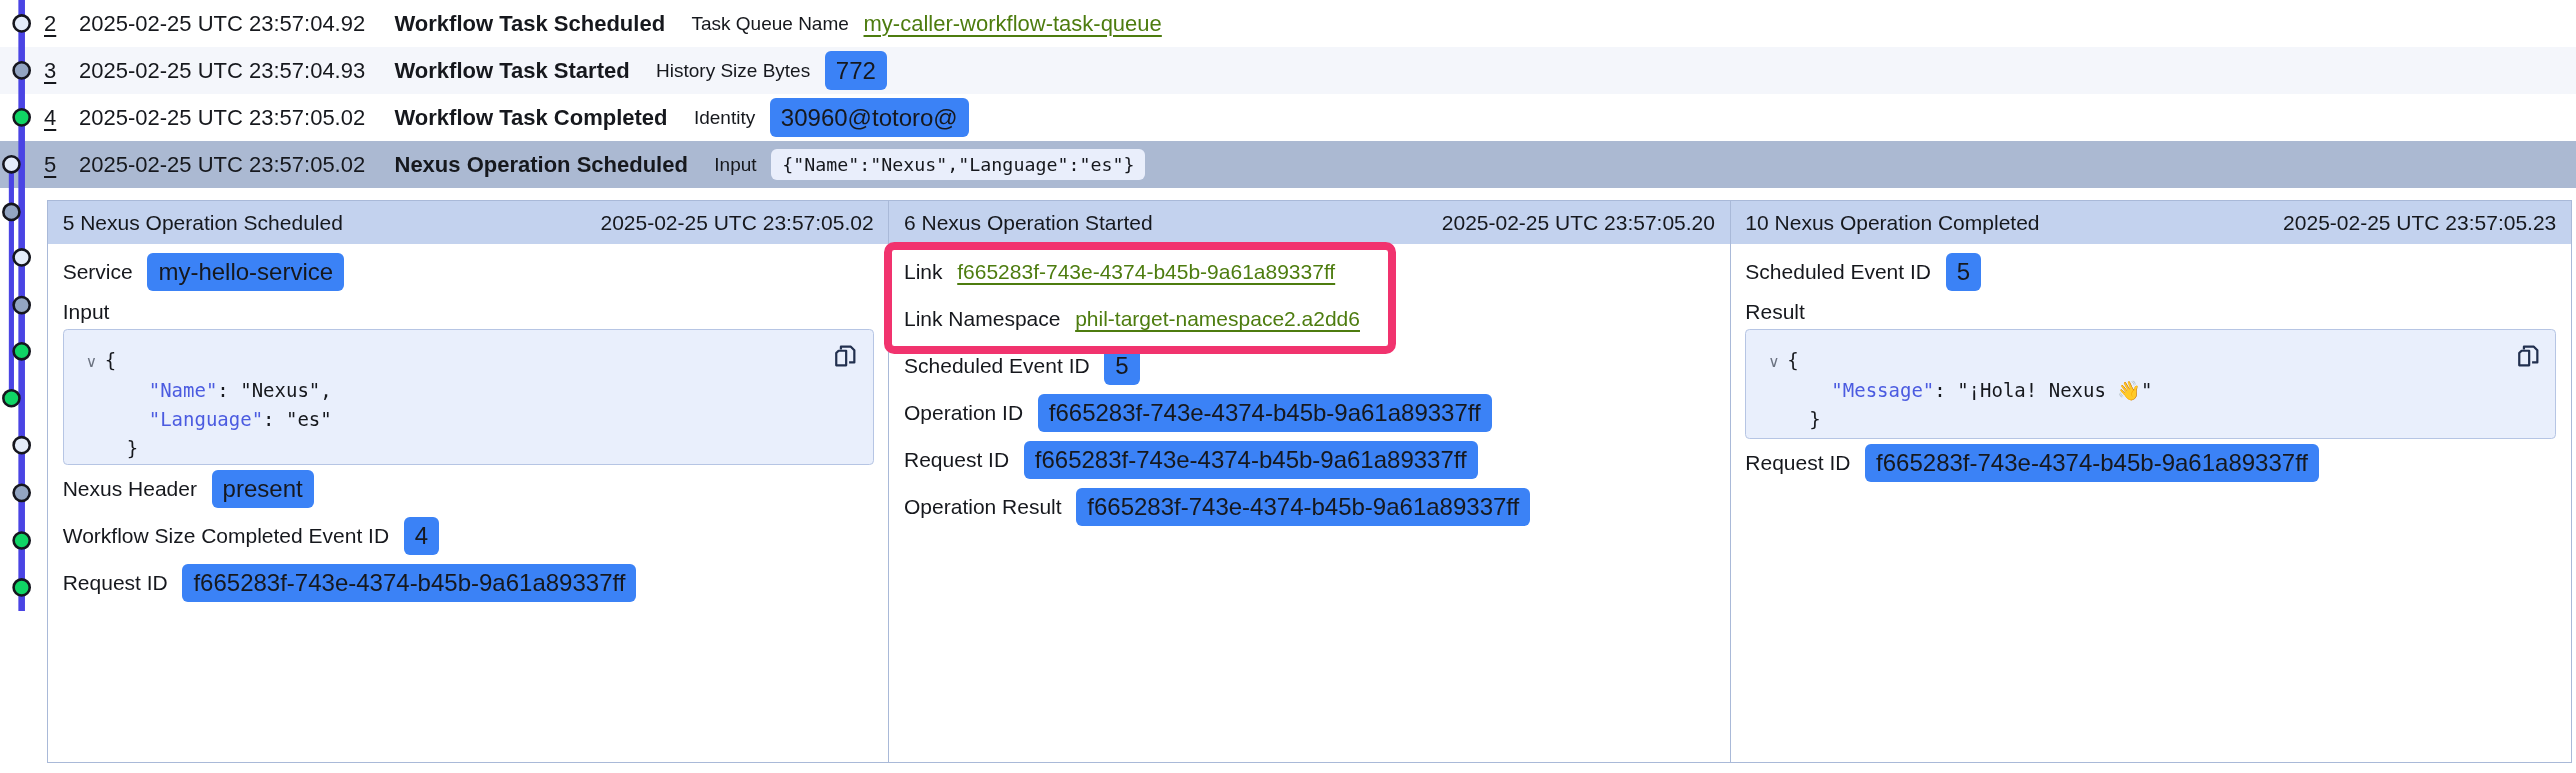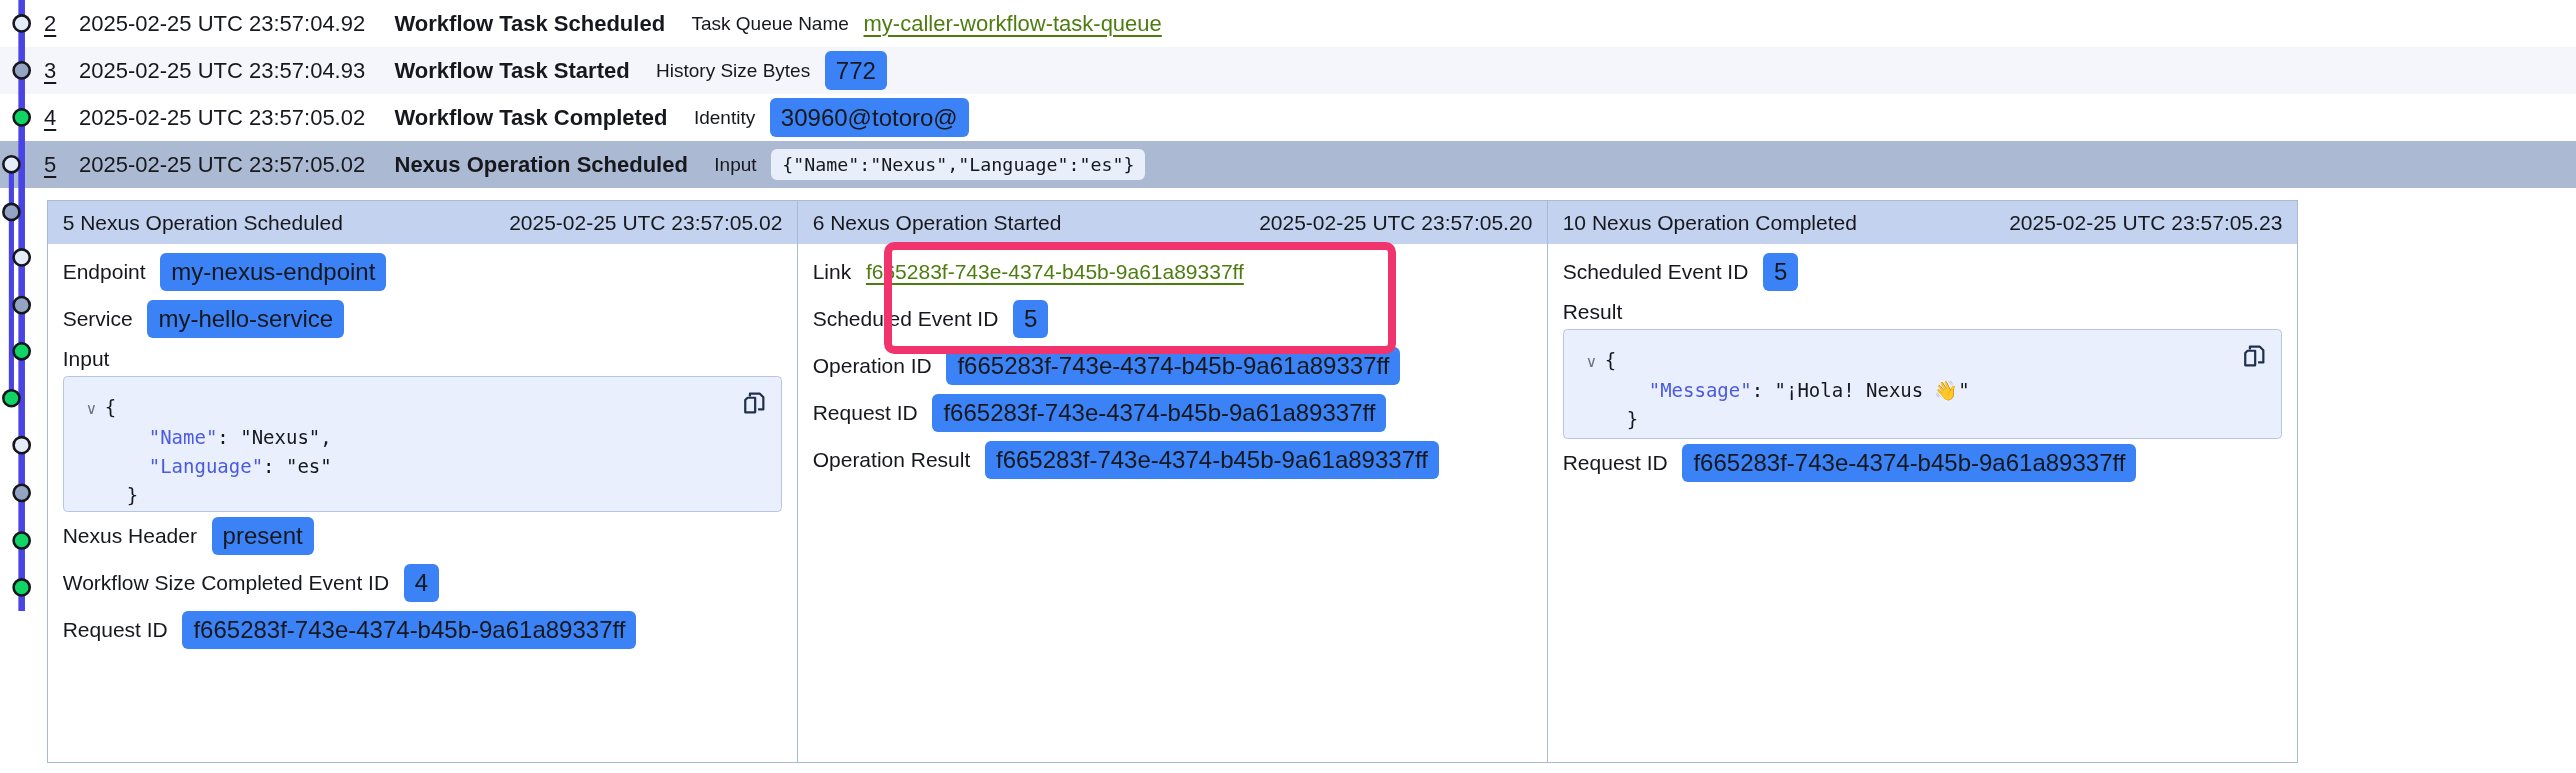--- a/index.html
+++ b/index.html
@@ -21,21 +21,21 @@
   .ev-value{margin-left:14.7px;white-space:nowrap;}
   .link{color:#4d7c0f;text-decoration:underline;text-underline-offset:4.4px;
         text-decoration-thickness:1.8px;cursor:pointer;}
   .ev-row .link{font-size:22px;}
   .badge{background:#3b82f6;border-radius:5.9px;padding:5.1px 11px;font-size:24px;white-space:nowrap;}
   .badge.on-dark{background:#e9eefb;}
   .mono{font-family:"DejaVu Sans Mono", monospace;font-size:18.3px;}
   
   .timeline{position:absolute;left:0;top:0;z-index:3;}
   
-  .panels{position:absolute;left:47px;top:200px;width:2251px;height:563px;
+  .panels{position:absolute;left:47px;top:200px;width:2525px;height:563px;
           border:1.5px solid #a9b9d8;box-sizing:border-box;display:flex;background:#fff;z-index:1;}
   .panel{flex:1;min-width:0;display:flex;flex-direction:column;box-sizing:border-box;}
   .panel + .panel{border-left:1.5px solid #a9b9d8;}
   .panel-header{height:43px;flex:0 0 43px;background:#c3d2ee;display:flex;align-items:center;
                 justify-content:space-between;padding:0 14.7px;font-size:21px;}
   .panel-title{font-weight:500;white-space:nowrap;}
   .panel-ts{font-weight:400;white-space:nowrap;}
   .panel-body{padding:4.4px 14.7px 0 14.7px;flex:1;}
   .kv{height:47px;display:flex;align-items:center;font-size:21px;white-space:nowrap;}
   .kv .lbl{margin-right:14.7px;}
@@ -115,24 +115,20 @@
 
 <div class="panels">
 
   <div class="panel">
     <div class="panel-header">
       <span class="panel-title">5 Nexus Operation Scheduled</span>
       <span class="panel-ts">2025-02-25 UTC 23:57:05.02</span>
     </div>
     <div class="panel-body">
       <div class="kv">
-        <span class="lbl">Endpoint</span>
-        <span class="badge">my-nexus-endpoint</span>
-      </div>
-      <div class="kv">
         <span class="lbl">Service</span>
         <span class="badge">my-hello-service</span>
       </div>
       <div class="section-label">Input</div>
       <div class="codeblock" style="height:136px;">
         <button class="copy-btn" title="">
           <svg viewBox="0 0 24 24" width="28" height="28" fill="none" stroke="#22304f" stroke-width="1.9" stroke-linejoin="round">
             <path d="M8.5 6.5 V4 H17 L20 7 V17.5 H15.5"></path>
             <path d="M4.5 9.5 L6.5 7.5 H13 V20 H4.5 Z"></path>
           </svg>
@@ -161,20 +157,24 @@
     <div class="panel-header">
       <span class="panel-title">6 Nexus Operation Started</span>
       <span class="panel-ts">2025-02-25 UTC 23:57:05.20</span>
     </div>
     <div class="panel-body">
       <div class="kv">
         <span class="lbl">Link</span>
         <span class="link">f665283f-743e-4374-b45b-9a61a89337ff</span>
       </div>
       <div class="kv">
+        <span class="lbl">Link Namespace</span>
+        <span class="link">phil-target-namespace2.a2dd6</span>
+      </div>
+      <div class="kv">
         <span class="lbl">Scheduled Event ID</span>
         <span class="badge">5</span>
       </div>
       <div class="kv">
         <span class="lbl">Operation ID</span>
         <span class="badge">f665283f-743e-4374-b45b-9a61a89337ff</span>
       </div>
       <div class="kv">
         <span class="lbl">Request ID</span>
         <span class="badge">f665283f-743e-4374-b45b-9a61a89337ff</span>

